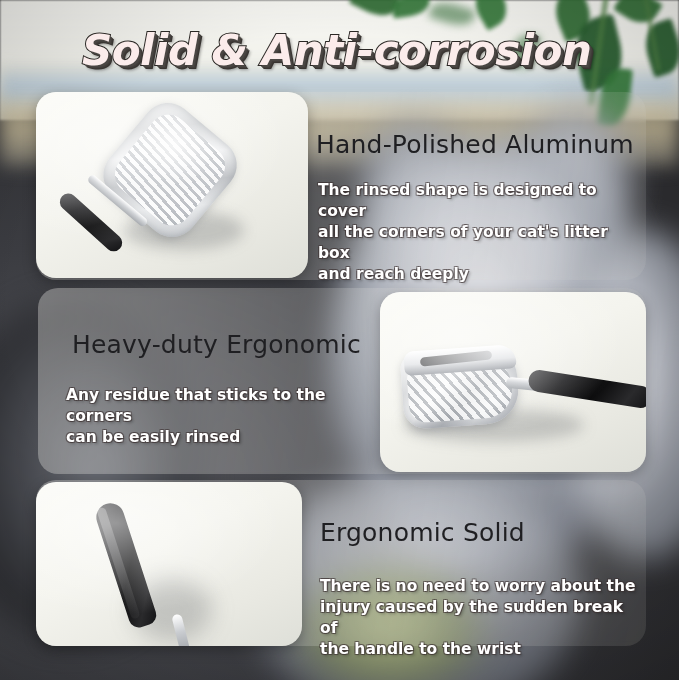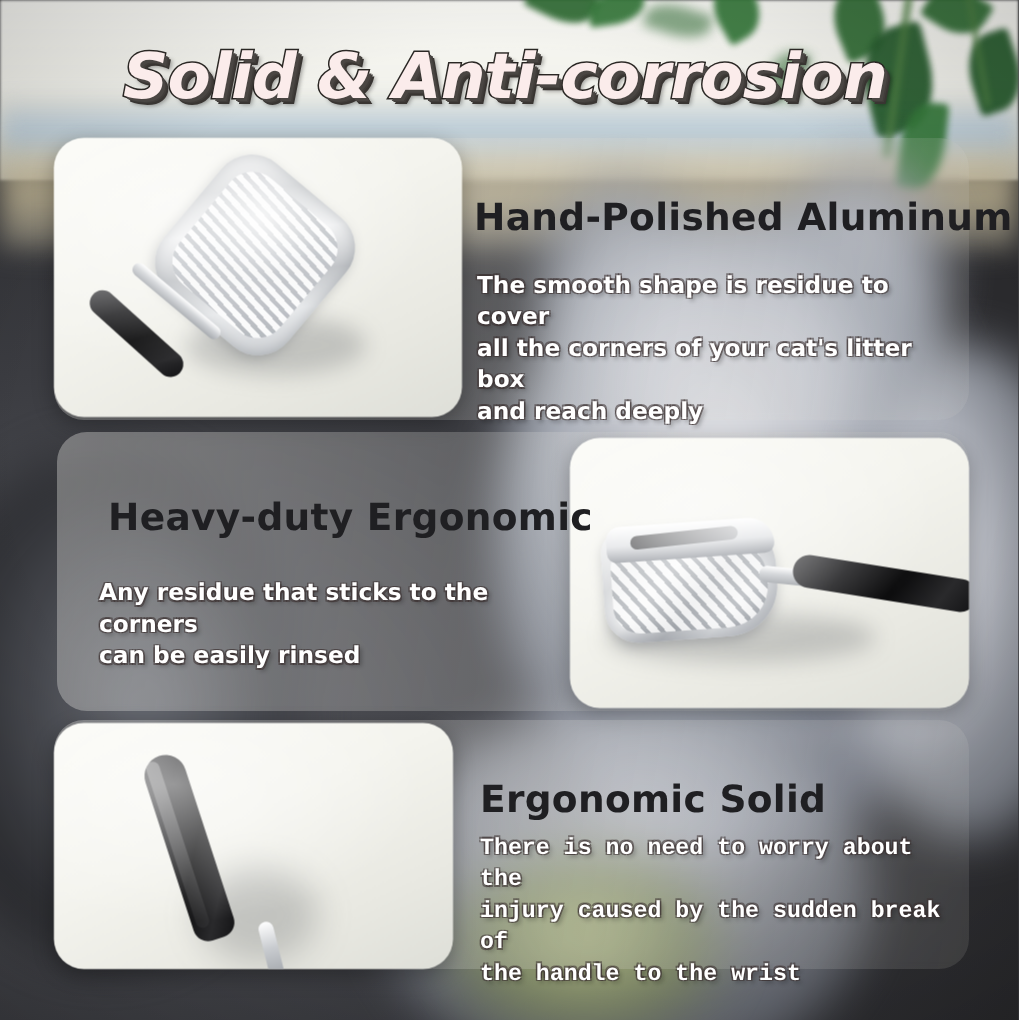--- a/index.html
+++ b/index.html
@@ -159,21 +159,21 @@
   .text-panel {
     position:absolute;
     border-radius:20px;
     background:linear-gradient(100deg, rgba(245,244,240,.34) 0%, rgba(232,231,226,.22) 45%, rgba(214,213,208,.12) 100%);
     backdrop-filter:blur(2px);
   }
 
   .head {
     position:absolute;
     font-family:"DejaVu Sans", sans-serif;
-    font-weight:700;
+    font-weight:400;
     font-size:25px;
     color:#1f1f22;
     letter-spacing:.2px;
     white-space:nowrap;
   }
 
   .body-text {
     position:absolute;
     font-family:"DejaVu Sans", sans-serif;
     font-weight:bold;
@@ -271,21 +271,21 @@
              border-radius:20px; transform:rotate(40deg);
              background:radial-gradient(70% 60% at 35% 25%, rgba(255,255,255,.75) 0%, rgba(255,255,255,0) 70%);"></div>
 
         <div class="shaft" style="left:36px; top:128px; width:74px; height:9px; transform:rotate(40deg); transform-origin:right center;"></div>
 
         <div class="handle-black" style="left:6px; top:148px; width:78px; height:17px; transform:rotate(42deg); transform-origin:right center;"></div>
       </div>
     </div>
 
     <div class="head" style="left:316px; top:130px;">Hand-Polished Aluminum</div>
-    <div class="body-text" style="left:318px; top:180px; width:310px;">The smooth shape is residue to cover
+    <div class="body-text" style="left:318px; top:180px; width:310px;">The rinsed shape is designed to cover
 all the corners of your cat's litter box
 and reach deeply</div>
   </div>
 
   <div class="card">
 
     <div class="text-panel" style="left:38px; top:288px; width:608px; height:186px;"></div>
 
     <div class="photo-panel" style="left:380px; top:292px; width:266px; height:180px;">
       <div class="scoop-wrap">
@@ -327,18 +327,18 @@
              transform:rotate(-18deg); transform-origin:top center; border-radius:14px 14px 10px 10px;"></div>
         <div style="position:absolute; left:60px; top:26px; width:9px; height:116px;
              transform:rotate(-18deg); transform-origin:top center;
              border-radius:999px;
              background:linear-gradient(180deg, rgba(255,255,255,.30), rgba(255,255,255,.04));"></div>
         <div class="shaft" style="left:140px; top:132px; width:10px; height:40px; transform:rotate(-14deg);"></div>
       </div>
     </div>
 
     <div class="head" style="left:320px; top:518px;">Ergonomic Solid</div>
-    <div class="body-text" style="left:320px; top:555px; width:318px;font-family:Liberation Mono, monospace;">There is no need to worry about the
+    <div class="body-text" style="left:320px; top:576px; width:318px;">There is no need to worry about the
 injury caused by the sudden break of
 the handle to the wrist</div>
   </div>
 
 </div>
 
 </body></html>

